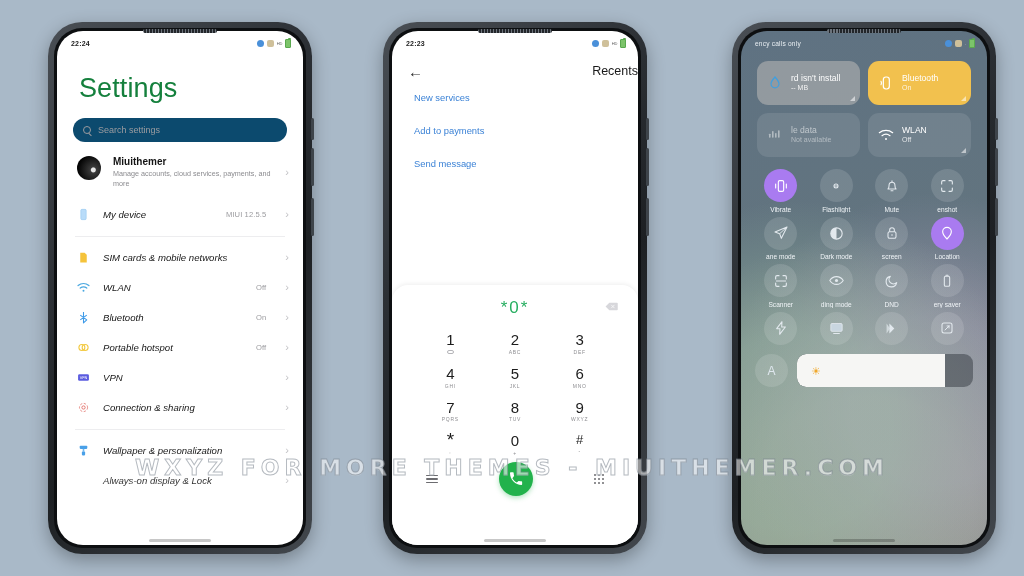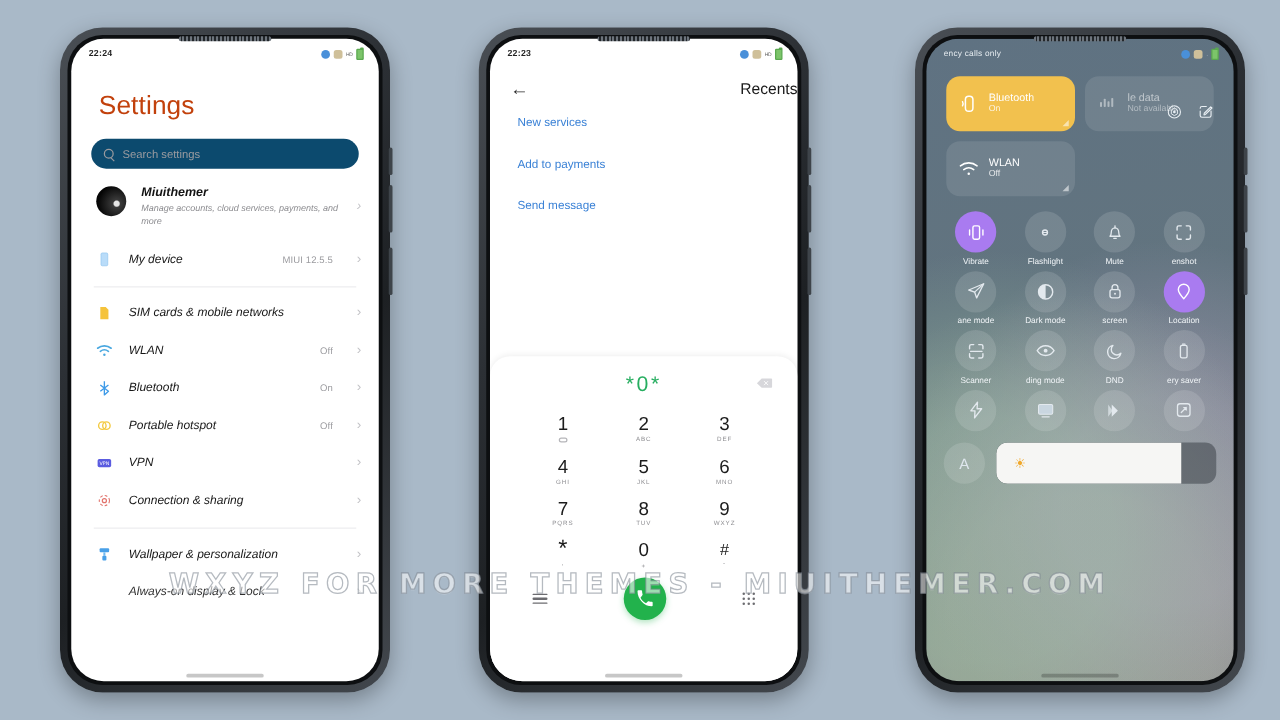--- a/index.html
+++ b/index.html
@@ -92,22 +92,22 @@
     content:''; position:absolute; top:-2px; left:1.5px;
     width:3px; height:1.5px; background:#5aa84f; border-radius:1px;
   }
 
   
   #phone1 { left: 48px; top: 22px; width: 264px; height: 532px; }
   #phone1 .screen { background: #ffffff; }
   #phone1 .statusbar { color: #222; }
 
   .settings-title {
-    font-size: 21px; font-weight: 400;
-    color: #c2410c; padding: 22px 0 0 22px;
+    font-size: 27px; font-weight: 400;
+    color: #15803d; padding: 22px 0 0 22px;
     letter-spacing: .1px;
   }
   .search-box {
     margin: 14px 16px 0 16px;
     height: 24px;
     background: #0c4a6e;
     border-radius: 13px;
     display: flex; align-items: center;
     padding: 0 10px; gap: 6px;
   }
@@ -119,21 +119,20 @@
   .search-icon::after {
     content:''; position:absolute; bottom:0; right:0;
     width:4px; height:1px; background:#9a9a9e; transform: rotate(45deg);
   }
   .search-ph { font-size: 9px; color: #9c9ca0; }
 
   .acct-row {
     display: flex; align-items: flex-start;
     padding: 14px 14px 10px 20px;
     gap: 12px;
-    font-style: italic;
   }
   .acct-av {
     width: 24px; height: 24px; border-radius: 50%; flex: none;
     background: radial-gradient(circle at 68% 58%, #e6e6e6 0 2px, #3a3a3a 3px, #050505 70%);
   }
   .acct-txt { flex: 1; }
   .acct-name { font-size: 10px; font-weight: 700; color: #141414; }
   .acct-sub { font-size: 7.2px; color: #8b8b8f; line-height: 1.45; margin-top: 2px; }
   .chev {
     color: #c2c2c6; font-size: 11px; line-height: 1;
@@ -618,20 +617,30 @@
         </svg>
         <svg width="13" height="13" viewBox="0 0 24 24">
           <path d="M4 6.5A2.5 2.5 0 016.5 4H13" fill="none" stroke="#e6edf2" stroke-width="1.7" stroke-linecap="round"></path>
           <path d="M20 11v6.5A2.5 2.5 0 0117.5 20h-11A2.5 2.5 0 014 17.5V11" fill="none" stroke="#e6edf2" stroke-width="1.7" stroke-linecap="round"></path>
           <path d="M10 14l9.5-9.5 1.8 1.8L11.8 15.8 9.6 16.4z" fill="none" stroke="#e6edf2" stroke-width="1.7" stroke-linejoin="round"></path>
         </svg>
       </div>
 
       <div class="big-tiles">
 
+        <div class="btile grey">
+          <svg class="bt-ico" viewBox="0 0 24 24">
+            <path d="M12 3s6 6.6 6 10.3A6 6 0 016 13.3C6 9.6 12 3 12 3z" fill="none" stroke="#3f9fe0" stroke-width="1.8"></path>
+          </svg>
+          <span class="bt-txt">
+            <span class="bt-t" style="display:block">rd isn't install</span>
+            <span class="bt-s" style="display:block">-- MB</span>
+          </span>
+          <span class="corner"></span>
+        </div>
 
         <div class="btile amber">
           <svg class="bt-ico" viewBox="0 0 24 24">
             <rect x="8" y="3" width="9" height="18" rx="4" fill="none" stroke="#fff" stroke-width="1.8"></rect>
             <path d="M4.5 9.5a5 5 0 010 5" fill="none" stroke="#fff" stroke-width="1.7" stroke-linecap="round"></path>
           </svg>
           <span class="bt-txt">
             <span class="bt-t" style="display:block">Bluetooth</span>
             <span class="bt-s" style="display:block">On</span>
           </span>

